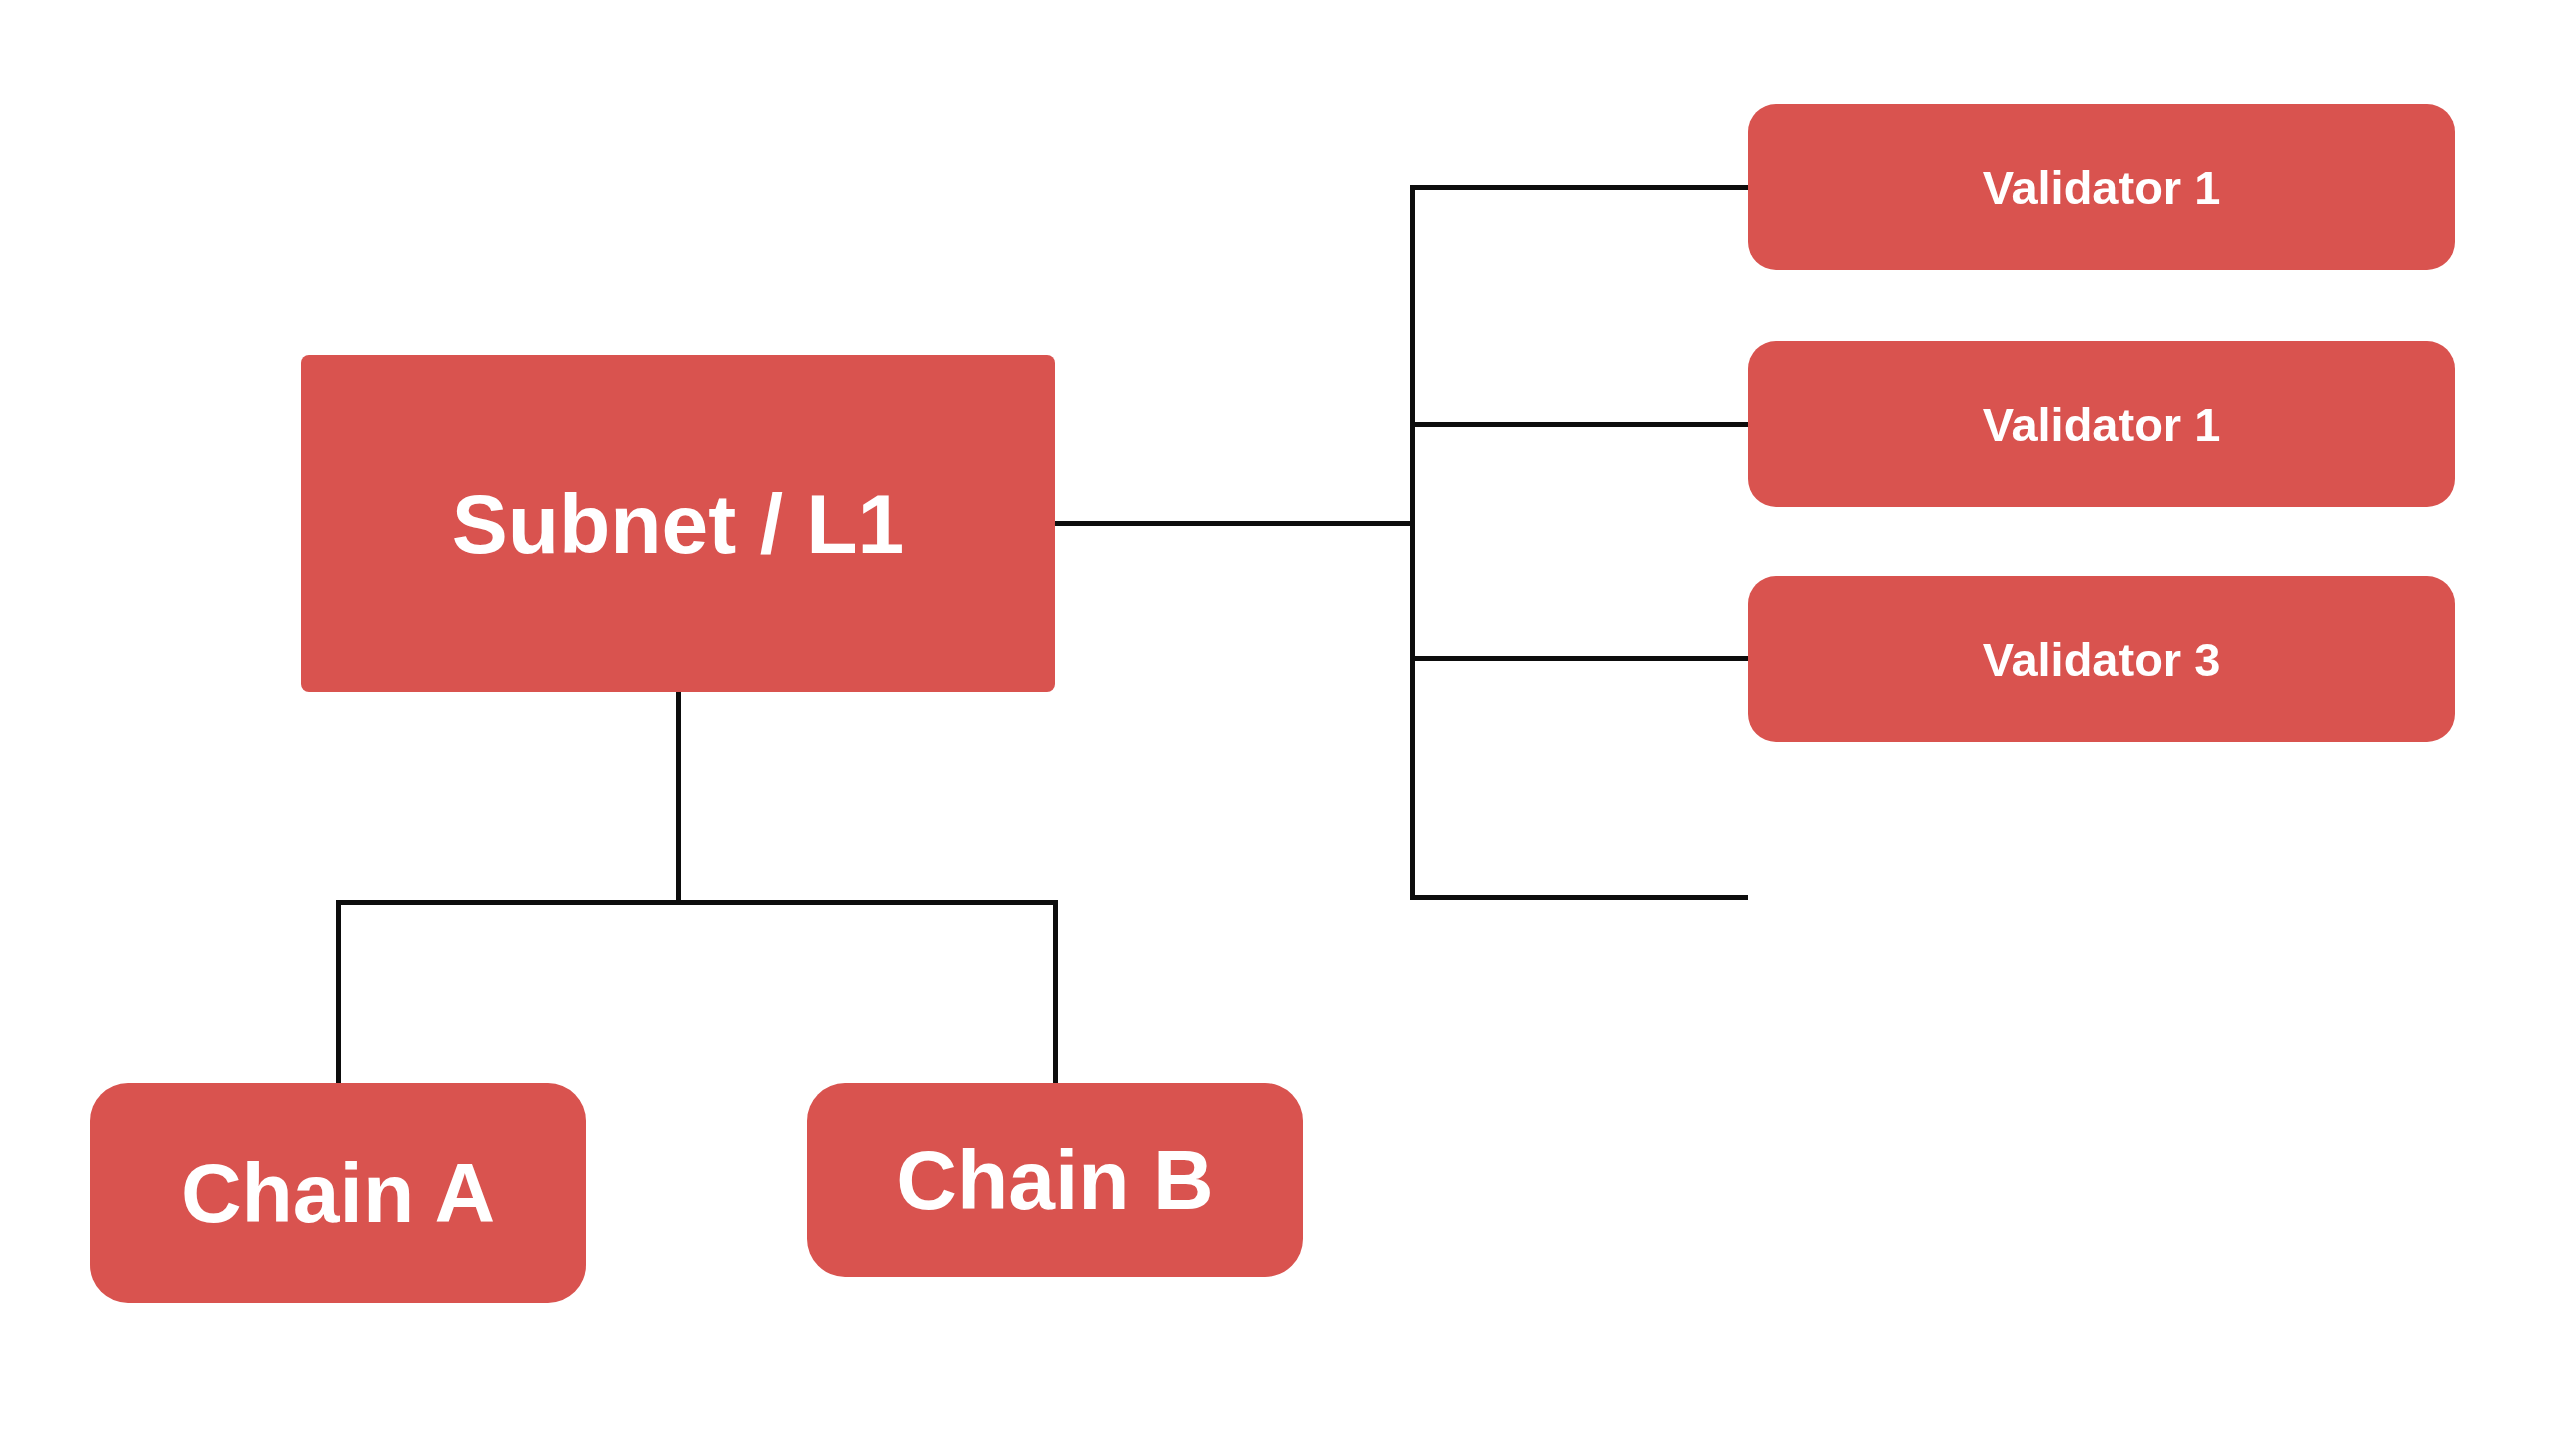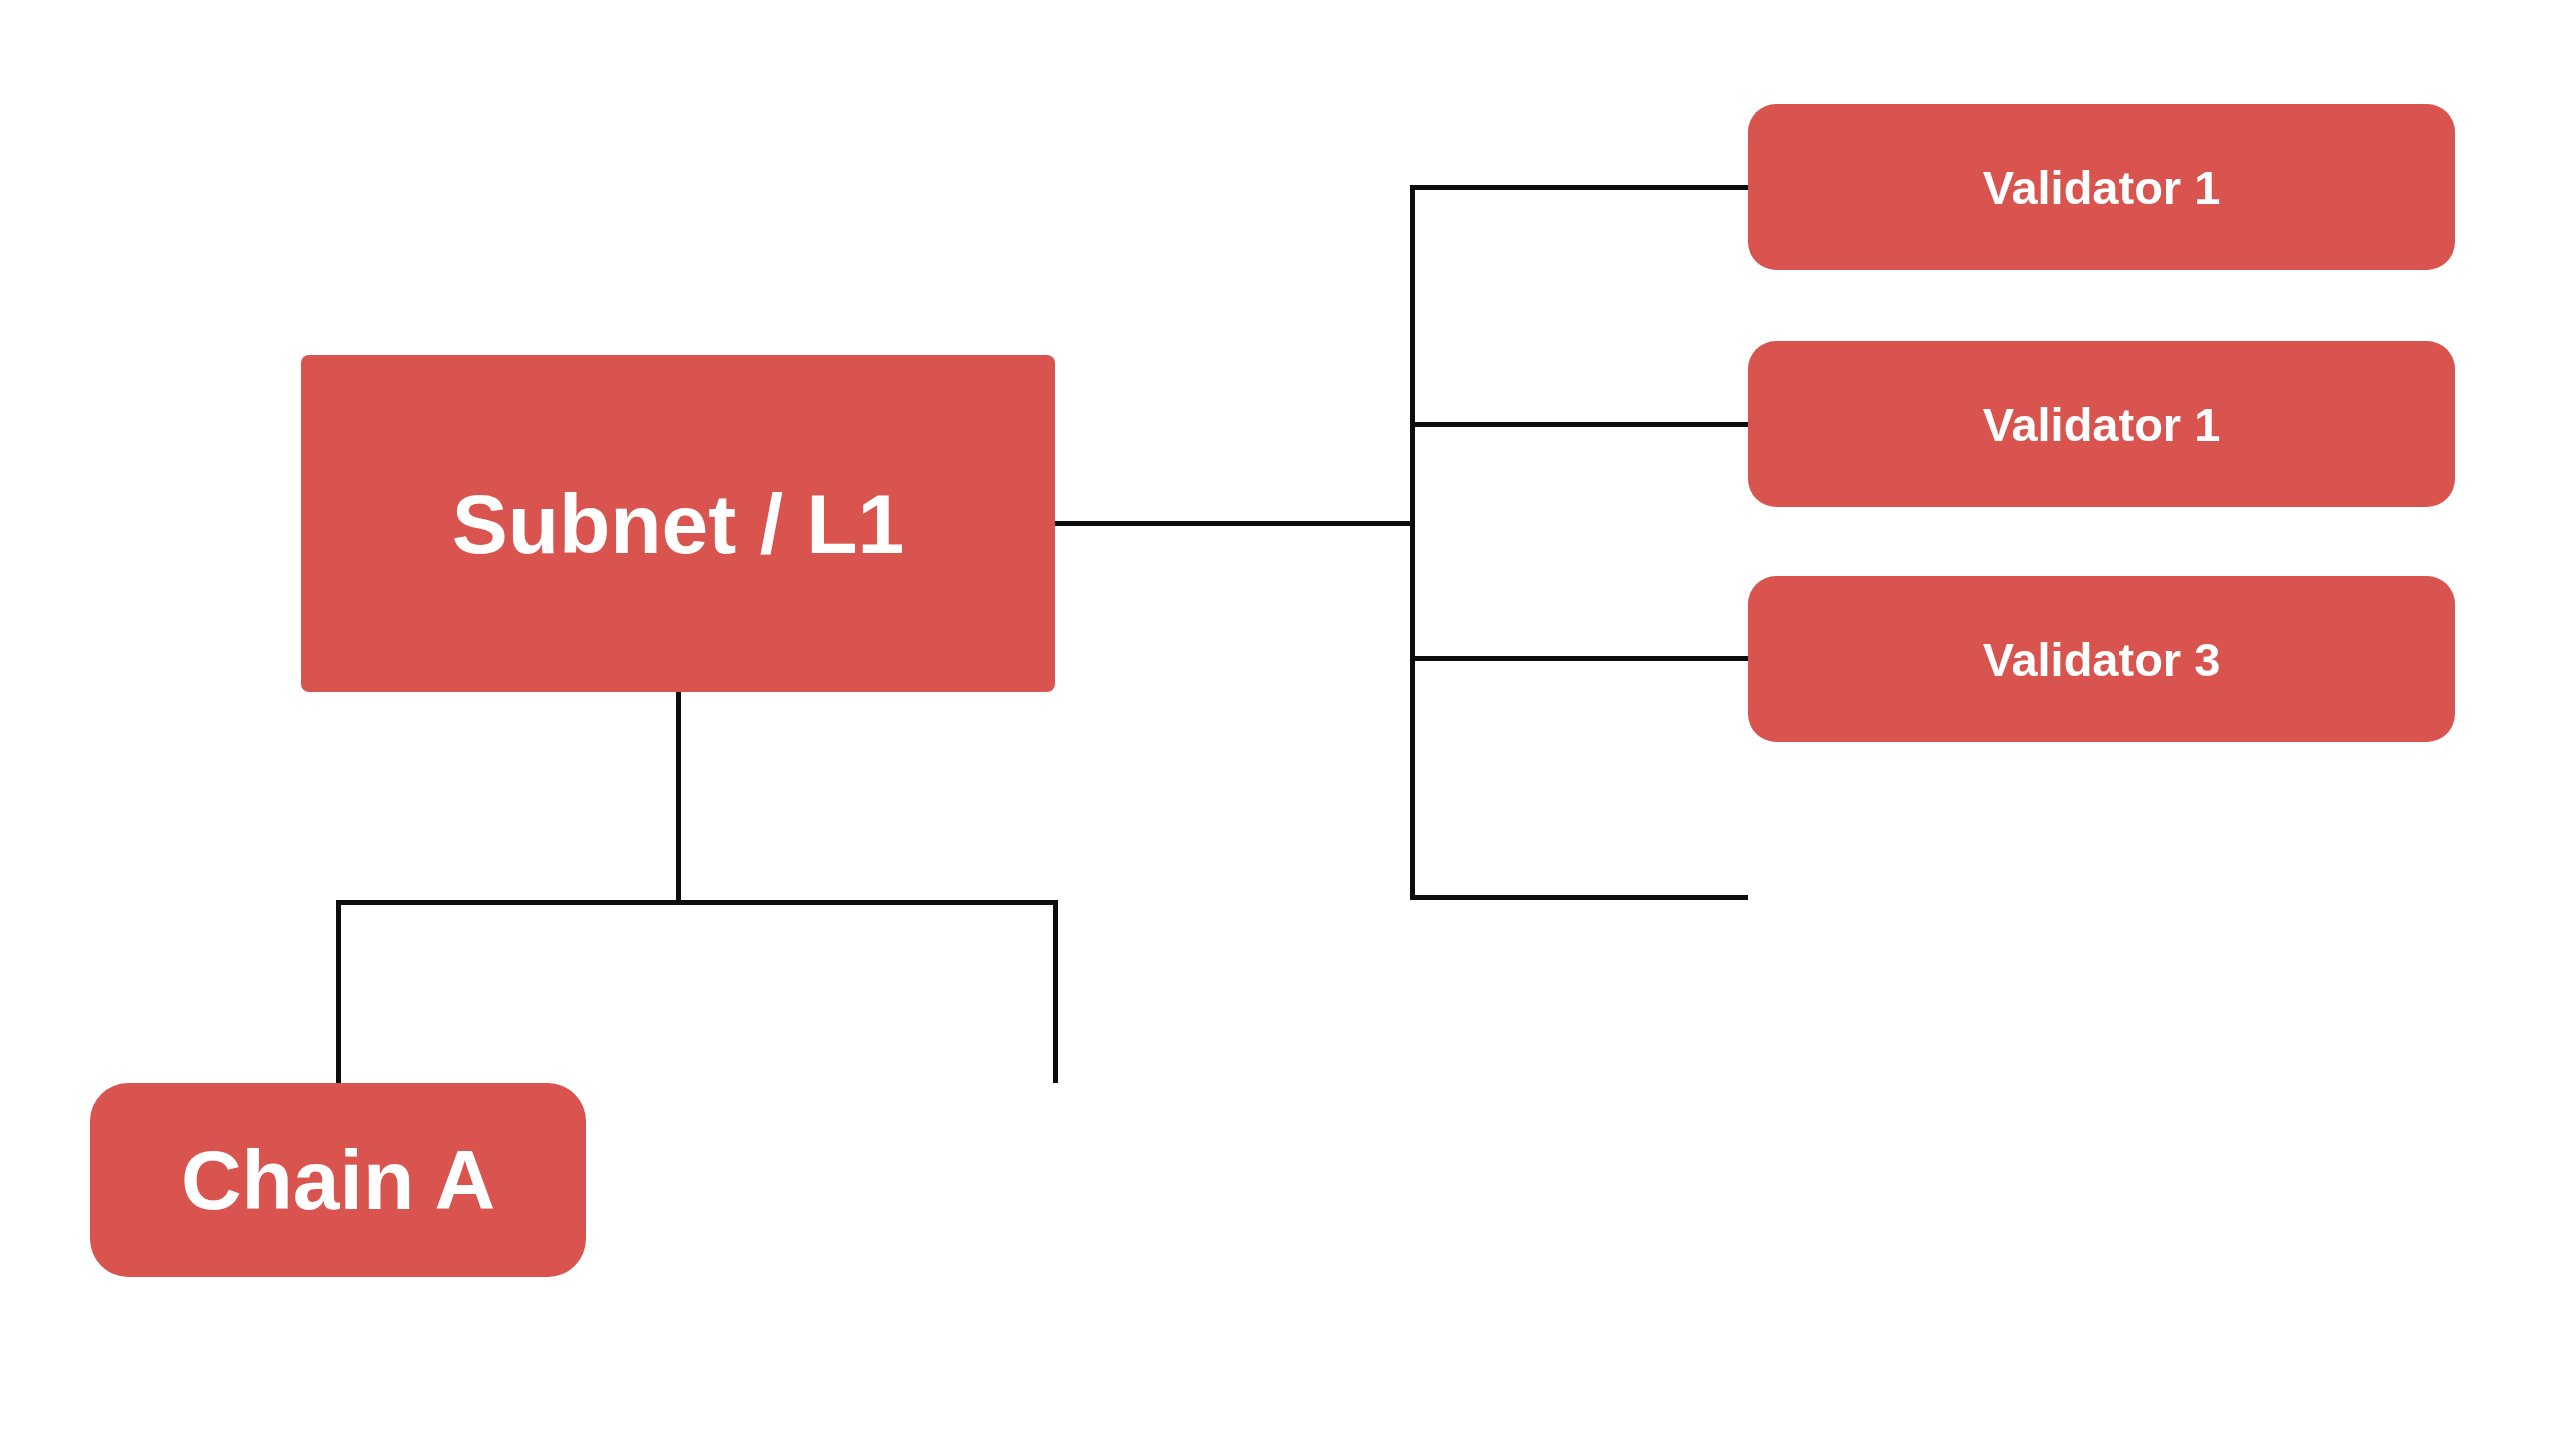--- a/index.html
+++ b/index.html
@@ -27,21 +27,21 @@
     justify-content: center;
     font-weight: bold;
     text-align: center;
     line-height: 1;
   }
   .node--subnet {
     left: 301px; top: 355px; width: 754px; height: 337px;
     border-radius: 8px; font-size: 84px;
   }
   .node--chain-a {
-    left: 90px; top: 1083px; width: 496px; height: 194px;
+    left: 90px; top: 1083px; width: 496px; height: 220px;
     border-radius: 38px; font-size: 84px;
   }
   .node--chain-b {
     left: 807px; top: 1083px; width: 496px; height: 194px;
     border-radius: 38px; font-size: 84px;
   }
   .node--validator {
     left: 1748px; width: 707px; height: 166px;
     border-radius: 28px; font-size: 47px;
   }
@@ -97,14 +97,17 @@
   <div class="node node--validator node--v2">
     <span>Validator 1</span>
   </div>
   <div class="node node--validator node--v3">
     <span>Validator 3</span>
   </div>
 
   <div class="node node--chain-a">
     <span>Chain A</span>
   </div>
+  <div class="node node--chain-b">
+    <span>Chain B</span>
+  </div>
 
 </div>
 
 </body></html>

